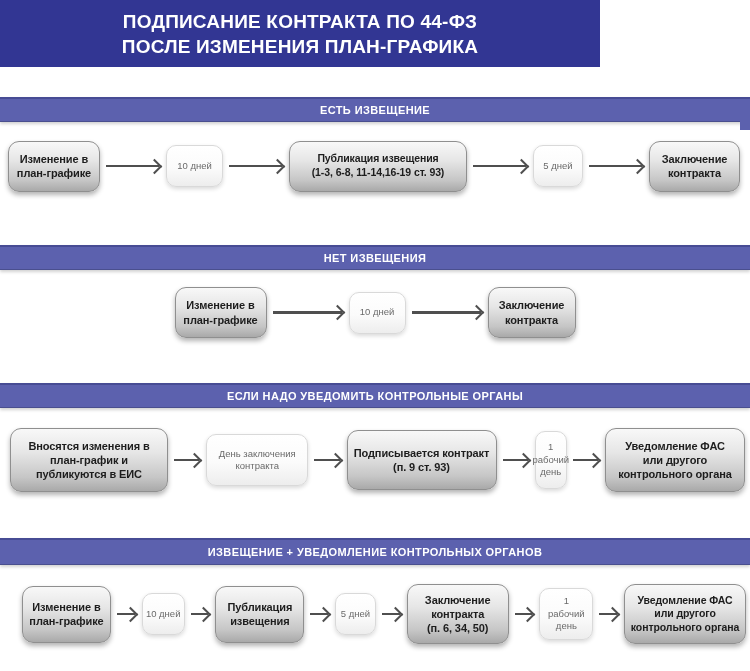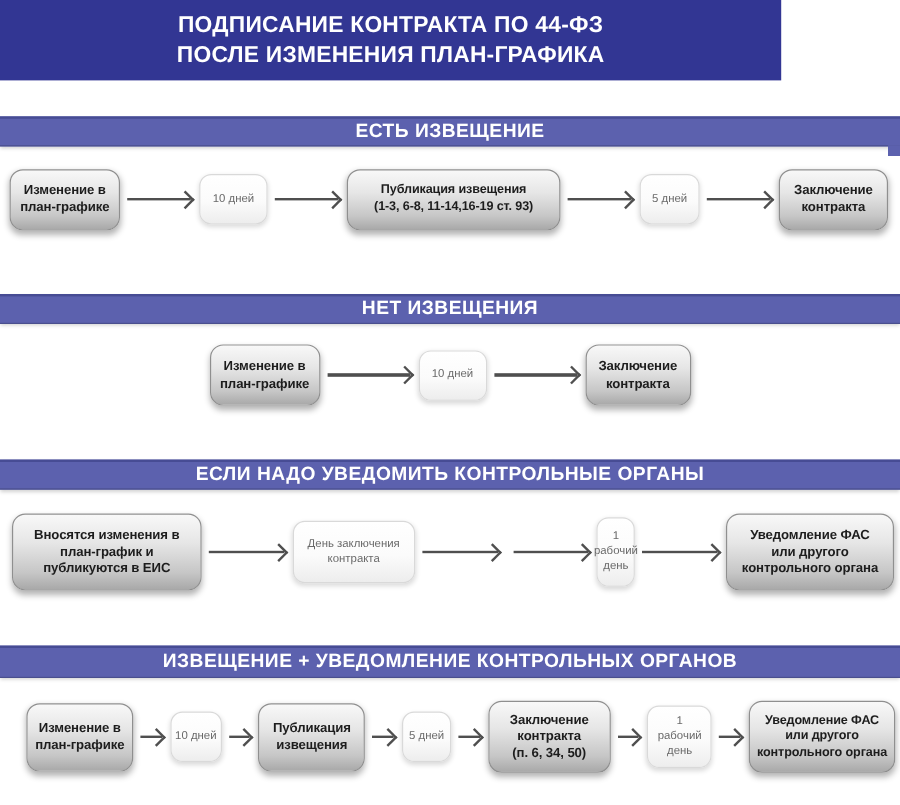--- a/index.html
+++ b/index.html
@@ -1,29 +1,29 @@
 <!DOCTYPE html>
 <html><head>
 <meta charset="utf-8">
 <style>
   html,body{margin:0;padding:0;background:#ffffff;}
   #page{position:relative;width:750px;height:671px;background:#ffffff;overflow:hidden;
         font-family:"Liberation Sans","DejaVu Sans",sans-serif;}
 
   
-  .banner{position:absolute;left:0;top:0;width:651px;height:67px;background:#323693;
+  .banner{position:absolute;left:0;top:0;width:600px;height:67px;background:#323693;
           display:flex;flex-direction:column;align-items:center;justify-content:center;}
   .banner .t{color:#ffffff;font-weight:bold;font-size:19px;line-height:25px;letter-spacing:.2px;text-align:center;}
 
   
   .bar{position:absolute;left:0;width:750px;height:25px;background:#5c61ae;
        border-top:2px solid #474c94;border-bottom:1px solid #4a4f8e;
        display:flex;align-items:center;justify-content:center;box-sizing:border-box;
        box-shadow:0 2px 3px rgba(0,0,0,.18);}
-  .bar .bt{color:#ffffff;font-weight:bold;font-size:16px;letter-spacing:.4px;text-align:center;}
+  .bar .bt{color:#ffffff;font-weight:bold;font-size:11px;letter-spacing:.4px;text-align:center;}
   .bar .tab{position:absolute;right:0;bottom:-9px;width:10px;height:9px;background:#5c61ae;}
 
   
   .row{position:absolute;left:0;right:0;display:flex;align-items:center;box-sizing:border-box;}
   #row1{top:139px;height:54px;padding:0 10px 0 8px;justify-content:space-between;}
   #row2{top:286px;height:53px;justify-content:center;}
   #row3{top:427px;height:66px;padding:0 5px 0 10px;justify-content:flex-end;}
   #row4{top:583px;height:62px;padding:0 4px 0 22px;justify-content:space-between;}
 
   
@@ -127,20 +127,22 @@
     <div class="arrow">
         <i class="line"></i>
         <i class="head"></i>
       </div>
     <div class="duration w86 h52">День заключения
 контракта</div>
     <div class="arrow">
         <i class="line"></i>
         <i class="head"></i>
       </div>
+    <div class="step w150 h60">Подписывается контракт
+(п. 9 ст. 93)</div>
     <div class="arrow">
         <i class="line"></i>
         <i class="head"></i>
       </div>
     <div class="duration w56 h58">1 рабочий
 день</div>
     <div class="arrow">
         <i class="line"></i>
         <i class="head"></i>
       </div>

